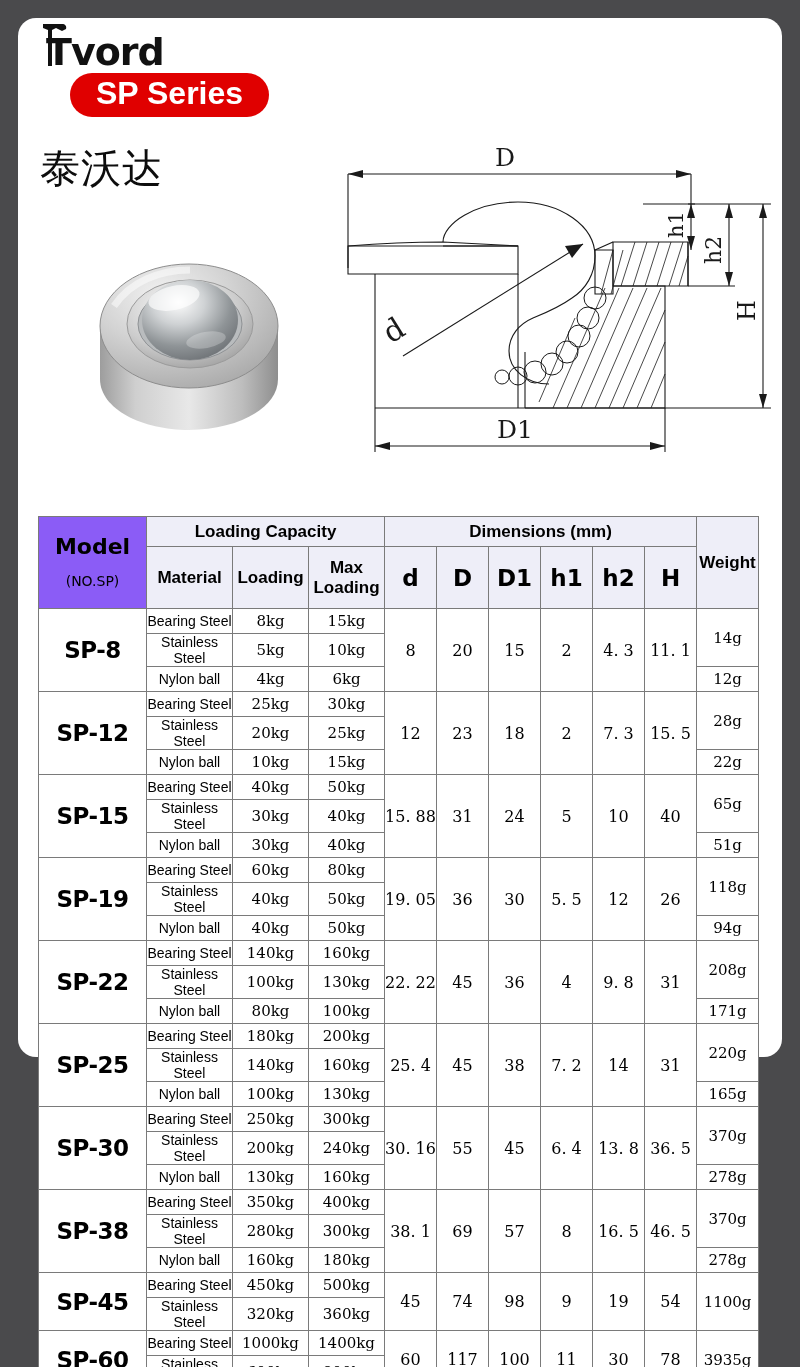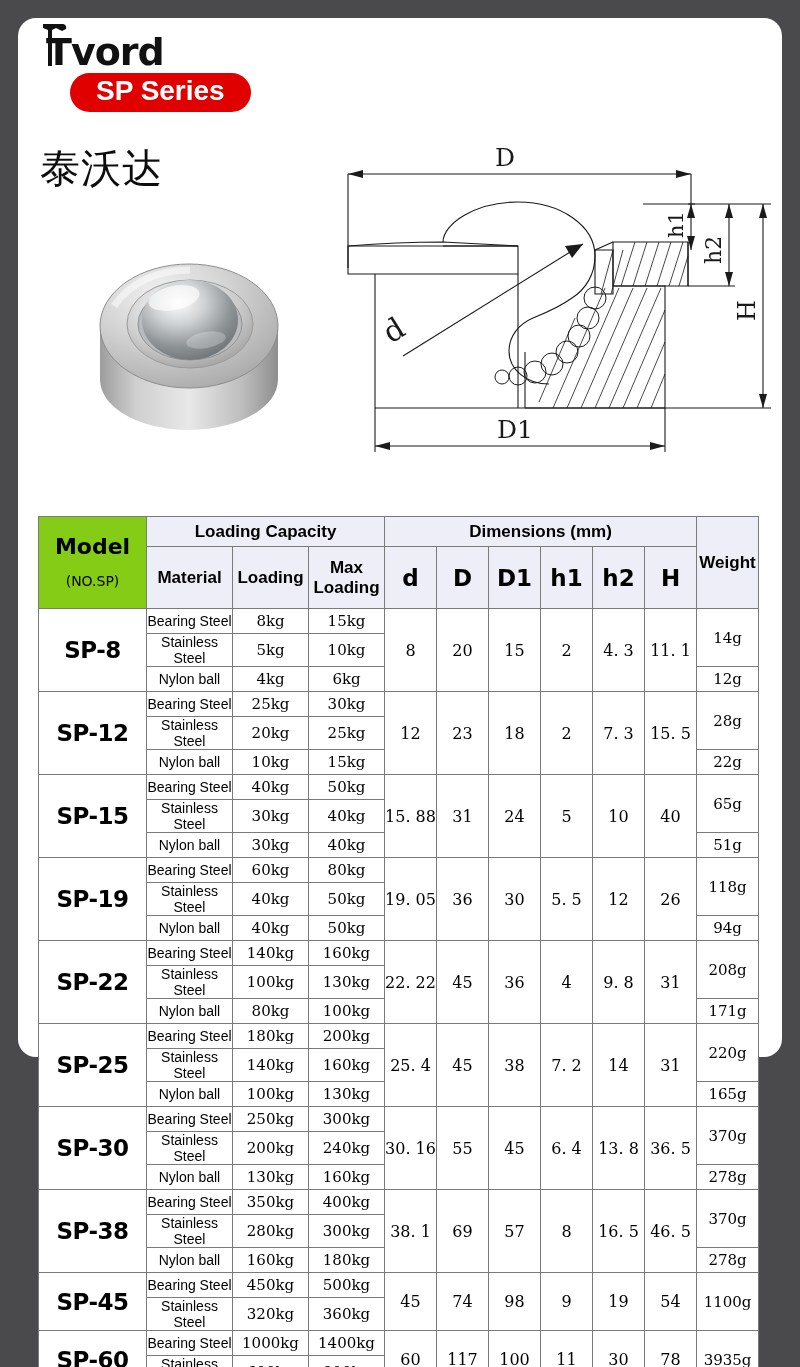--- a/index.html
+++ b/index.html
@@ -43,21 +43,21 @@
     left: 14px; top: 2px;
     width: 30px; height: 46px;
   }
   #series-badge {
     position: absolute;
     left: 44px; top: 53px;
     padding: 3px 26px 6px 26px;
     background: #e00000;
     border-radius: 22px;
     color: #fff;
-    font-size: 28px;
+    font-size: 32px;
     font-weight: 600;
     letter-spacing: 0px;
     line-height: 1.08;
     white-space: nowrap;
     font-family: "Liberation Sans", sans-serif;
   }
   #brand-cn {
     position: absolute;
     left: 14px; top: 76px;
     font-size: 40px;
@@ -103,21 +103,21 @@
   }
   th.hgrp, th.hsub {
     background: #eeeef8;
     font-weight: 700;
     font-size: 17px;
     font-family: "Liberation Sans", sans-serif;
   }
   th.hgrp { height: 30px; }
   th.hsub { height: 62px; font-size: 17px; }
   th.model-head {
-    background: #84cc16;
+    background: #8b5cf6;
     font-family: "DejaVu Sans", sans-serif;
   }
   .model-head-main {
     display: block;
     font-size: 22px;
     font-weight: 700;
     line-height: 1.1;
   }
   .model-head-sub {
     display: block;

